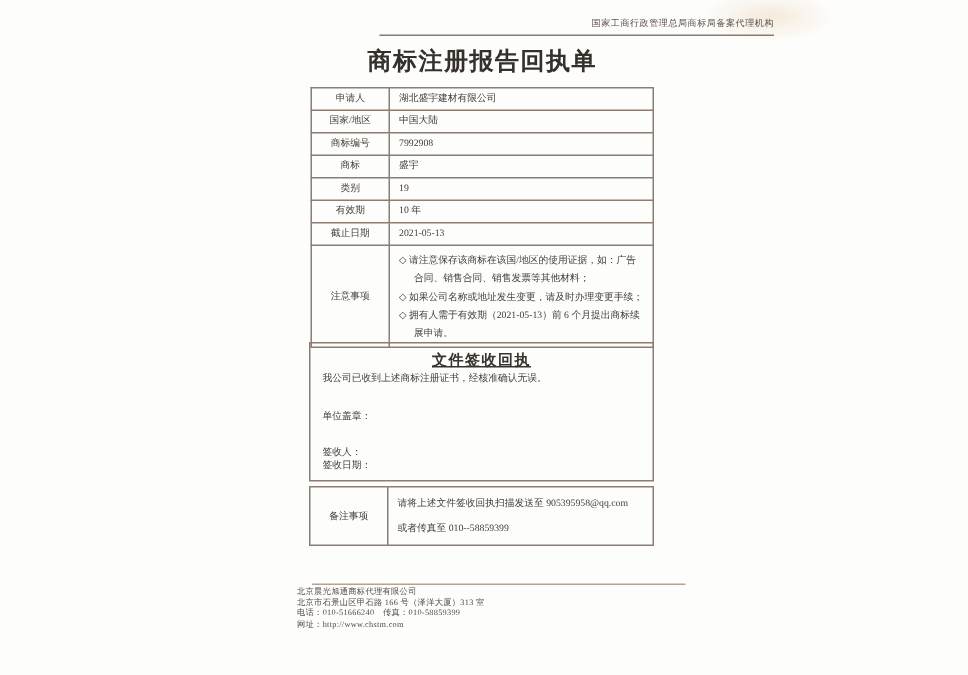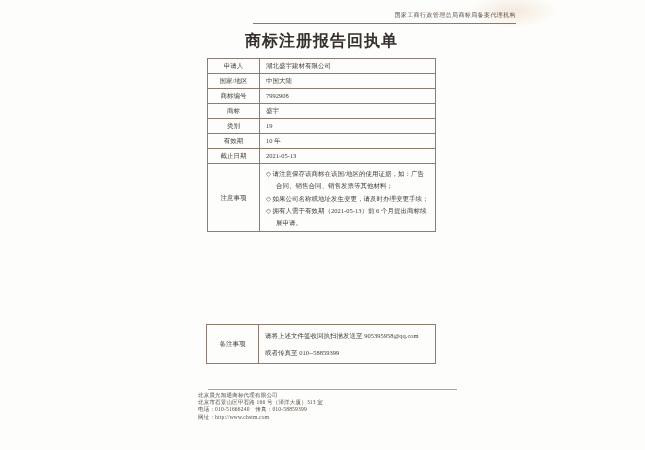--- a/index.html
+++ b/index.html
@@ -135,20 +135,27 @@
       <td class="lbl">注意事项</td>
       <td class="notes-cell">
         <div class="note">◇ 请注意保存该商标在该国/地区的使用证据，如：广告合同、销售合同、销售发票等其他材料；</div>
         <div class="note">◇ 如果公司名称或地址发生变更，请及时办理变更手续；</div>
         <div class="note">◇ 拥有人需于有效期（2021-05-13）前 6 个月提出商标续展申请。</div>
       </td>
     </tr>
   </tbody>
     </table>
 
+  <div class="receipt-box">
+    <div class="receipt-title">文件签收回执</div>
+    <div class="receipt-statement">我公司已收到上述商标注册证书，经核准确认无误。</div>
+    <div class="seal-label">单位盖章：</div>
+    <div class="signer-label">签收人：</div>
+    <div class="date-label">签收日期：</div>
+  </div>
 
   <table class="remarks-table">
     <colgroup>
         <col class="c-label" style="width:52px">
         <col>
       </colgroup>
     <tbody>
         <tr>
       <td class="lbl">备注事项</td>
       <td class="remarks-val">

